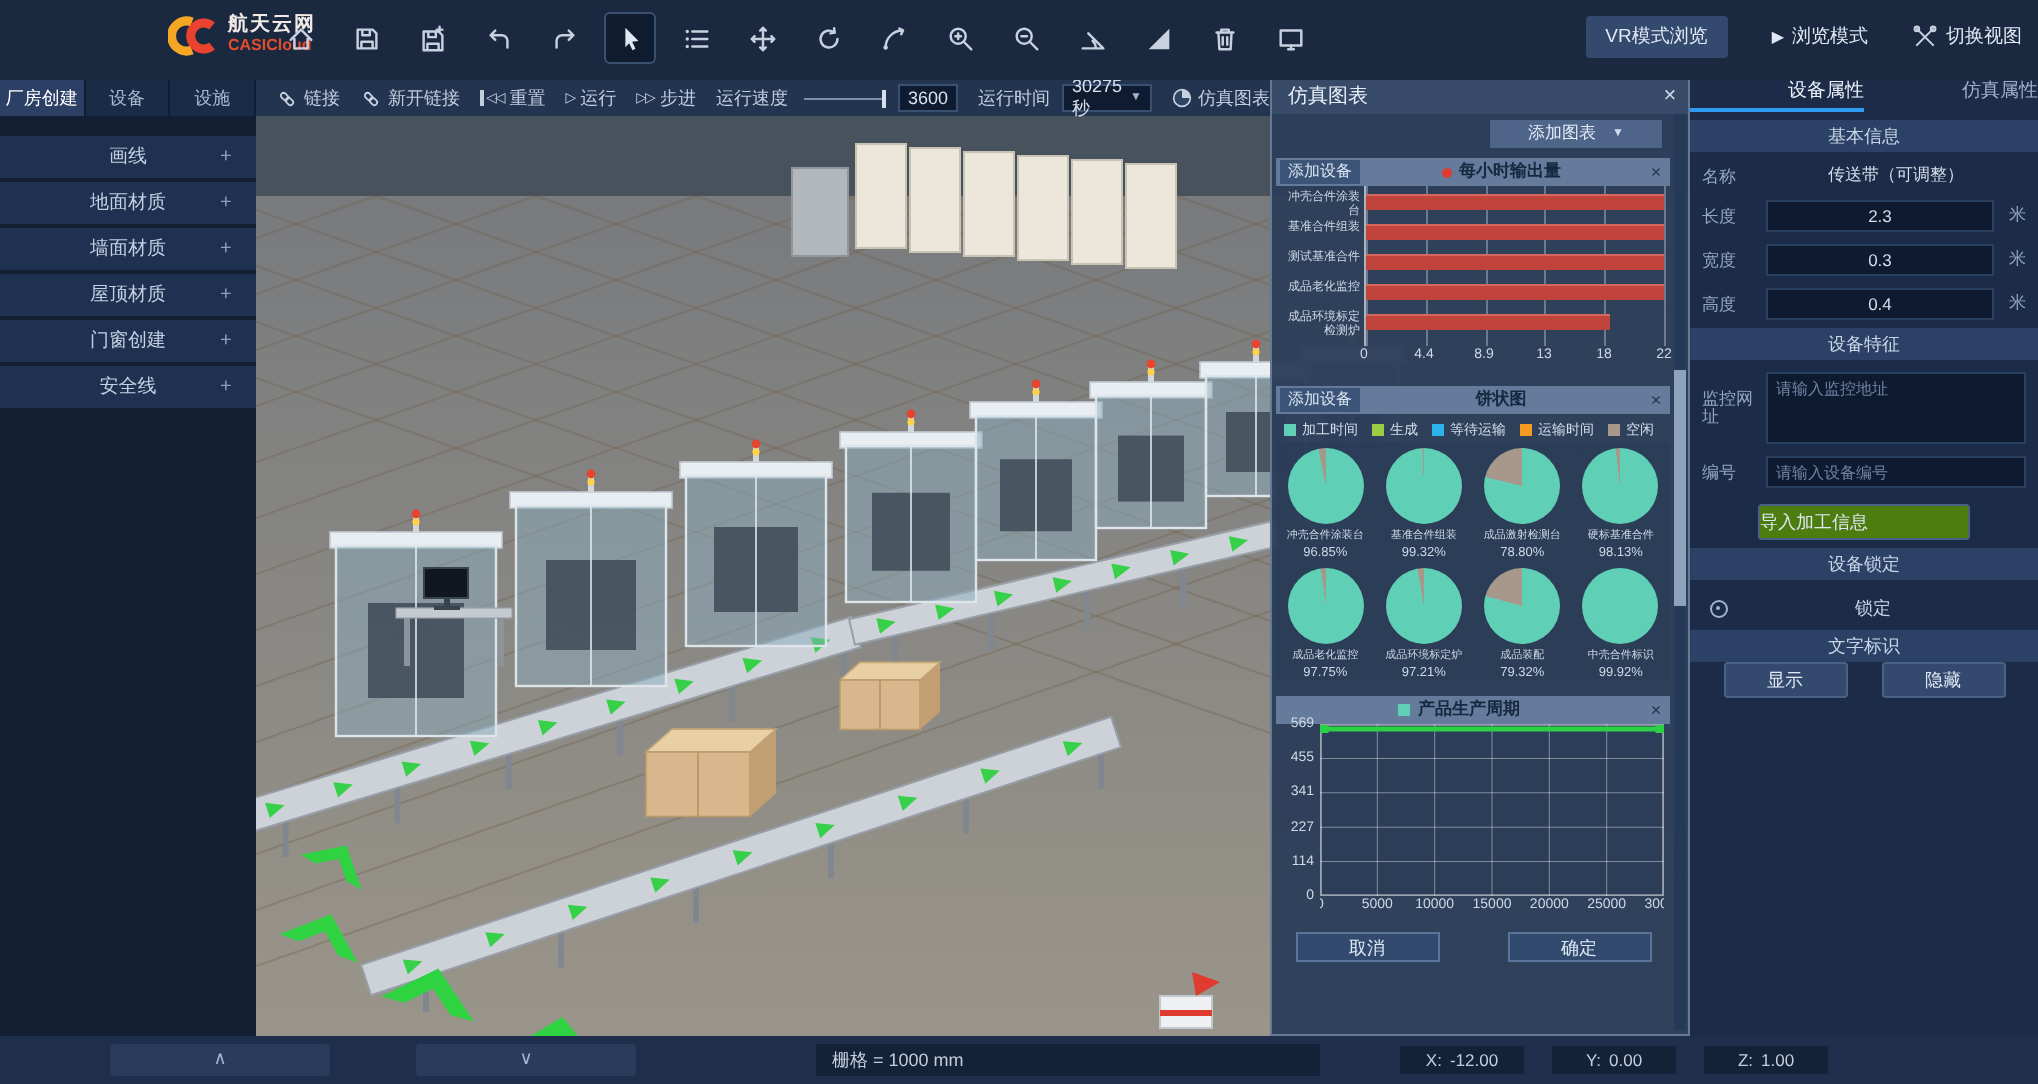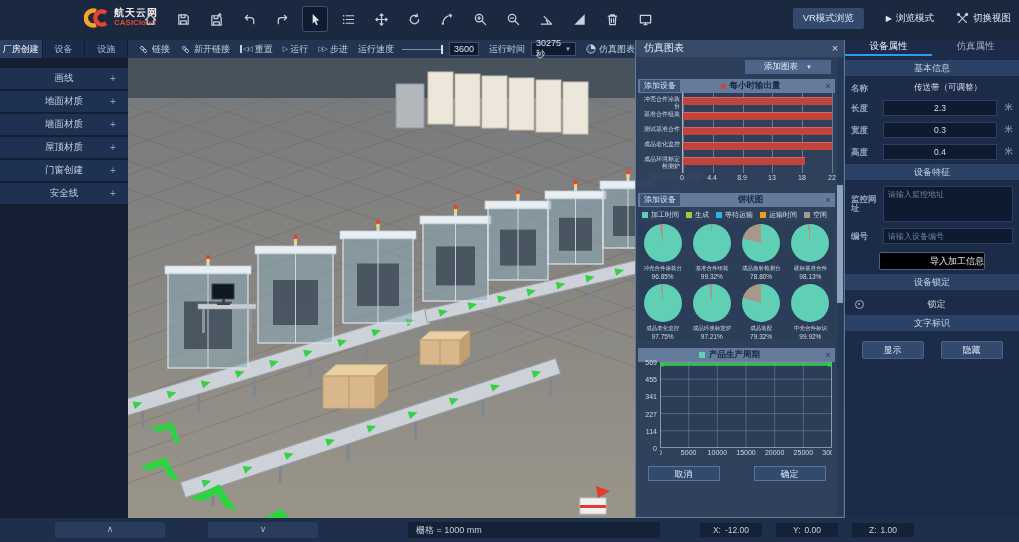--- a/index.html
+++ b/index.html
@@ -79,37 +79,37 @@
   .line-xaxis{position:relative;height:11px;margin-left:22px;margin-right:3px;overflow:hidden;}
   .line-xtick{position:absolute;top:1px;transform:translateX(-50%);font-size:7px;color:#cfd9e6;white-space:nowrap;}
   .dlg-btns{display:flex;justify-content:center;gap:34px;margin-top:7px;}
   .dlg-btn{width:72px;height:15px;background:#324a6e;border:1px solid #5a749c;color:#dfe9f5;font-size:9px;line-height:14px;text-align:center;}
   .dlg-scroll{position:absolute;top:18px;right:1px;bottom:2px;width:6px;background:#243a58;}
   .dlg-thumb{position:absolute;top:128px;height:118px;width:6px;background:#8da2bc;}
 
   
   .rpanel{position:absolute;left:845px;top:38px;width:174px;height:480px;background:#1c2b47;z-index:4;}
   .rtabs{height:18px;display:flex;}
-  .rtab{flex:1;text-align:center;font-size:9.5px;color:#9fb0c8;line-height:16px;}
+  .rtab{flex:1;text-align:right;font-size:9.5px;color:#9fb0c8;line-height:16px;}
   .rtab.active{color:#eaf2fb;border-bottom:2px solid #2e9bf0;}
   .rp-section{height:16px;line-height:16px;text-align:center;background:#2b4166;color:#c9d6e8;font-size:9px;margin-top:4px;}
   .rp-row{display:flex;align-items:center;margin:6px 6px 0 6px;gap:4px;}
-  .rp-label{width:28px;font-size:8.5px;color:#93a7c4;line-height:9px;font-weight:bold;}
+  .rp-label{width:28px;font-size:8.5px;color:#93a7c4;line-height:9px;}
   .rp-value{flex:1;text-align:center;font-size:8.5px;color:#d5dfec;}
   .rp-box{flex:1;height:16px;background:#0e1a2f;border:1px solid #29405f;color:#d5dfec;font-size:8.5px;text-align:center;line-height:14px;}
   .rp-unit{width:12px;font-size:8.5px;color:#93a7c4;text-align:right;}
   .rp-input{flex:1;height:16px;background:#0e1a2f;border:1px solid #29405f;color:#d5dfec;font-size:8px;padding:0 4px;}
   .rp-input::placeholder,.rp-ta::placeholder{color:#6e83a3;}
   .rp-ta{flex:1;height:36px;background:#0e1a2f;border:1px solid #29405f;color:#d5dfec;font-size:8px;padding:2px 4px;resize:none;}
-  .rp-btn{display:block;margin:8px auto 0 auto;width:106px;height:18px;background:#000000;border:1px solid #4a6285;border-radius:2px;color:#dfe8f4;font-size:9px;line-height:16px;text-align:right;}
+  .rp-btn{display:block;margin:8px auto 0 auto;width:106px;height:18px;background:#4d7c0f;border:1px solid #4a6285;border-radius:2px;color:#dfe8f4;font-size:9px;line-height:16px;text-align:left;}
   .rp-radio-row{display:flex;align-items:center;margin:8px 10px 0 10px;}
   .radio{width:9px;height:9px;border-radius:50%;border:1.5px solid #9fb3cc;position:relative;}
   .radio:after{content:"";position:absolute;left:2px;top:2px;width:2px;height:2px;border-radius:50%;background:#9fb3cc;}
   .rp-radio-label{flex:1;text-align:center;font-size:9px;color:#c9d6e8;font-family:Liberation Mono, monospace;}
-  .rp-bottom-btns{display:flex;justify-content:space-around;margin-top:10px;padding:0 8px;}
+  .rp-bottom-btns{display:flex;justify-content:space-around;padding:0 8px;}
   .rp-sm-btn{width:62px;height:18px;background:#33496d;border:1px solid #4a6285;border-radius:2px;color:#dfe8f4;font-size:9px;line-height:16px;text-align:center;}
 
   
   .bottombar{position:absolute;left:0;top:518px;width:1019px;height:24px;background:#1f2f4b;z-index:7;}
   .bb-btn{position:absolute;top:4px;width:110px;height:16px;background:#2a3c5c;border-radius:2px;text-align:center;line-height:15px;font-size:9px;color:#9fb3cc;}
   .bb-grid{position:absolute;left:408px;top:4px;width:252px;height:16px;background:#142238;color:#c3cedd;font-size:9px;line-height:16px;padding-left:8px;}
   .bb-coords{position:absolute;left:700px;top:5px;display:flex;gap:14px;}
   .bb-coord{width:62px;height:14px;background:#142238;display:flex;align-items:center;justify-content:center;gap:4px;font-size:8.5px;color:#c3cedd;}
 
   svg.icon{stroke:#c7d1df;stroke-width:1.3;fill:none;stroke-linecap:round;stroke-linejoin:round;}

